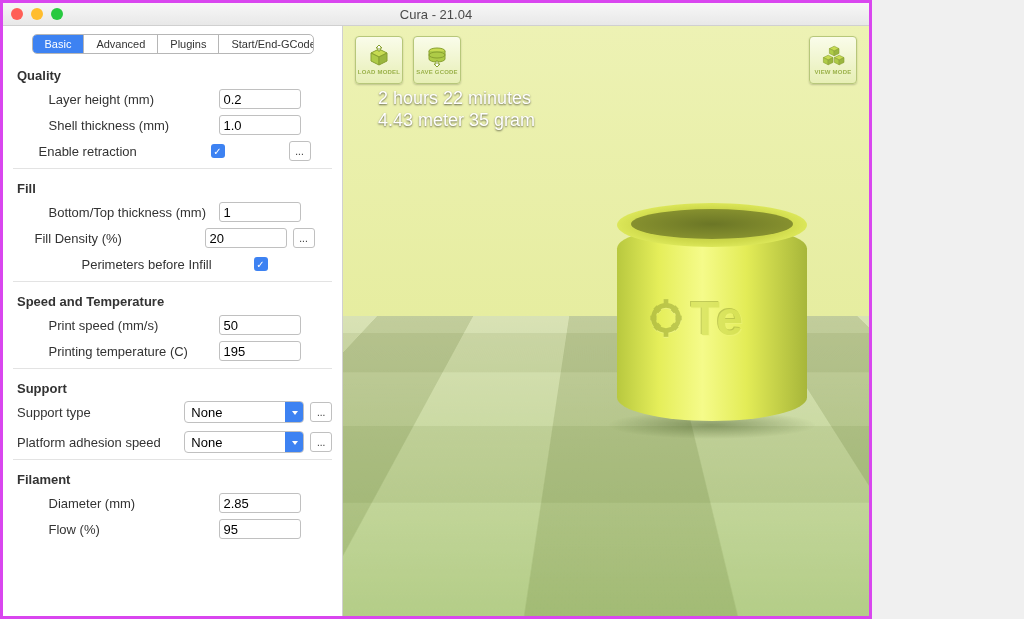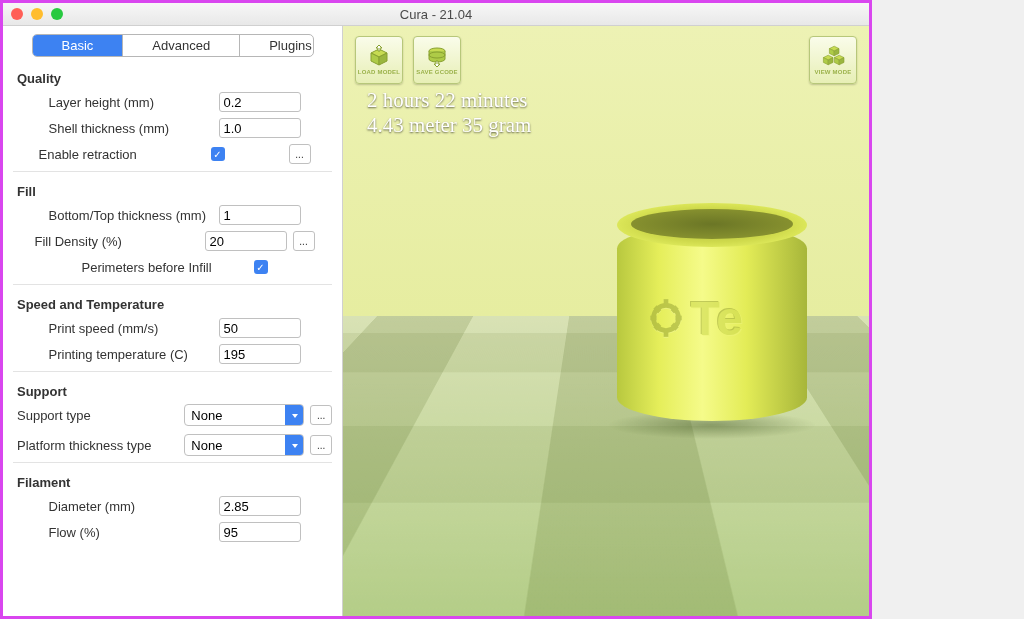--- a/index.html
+++ b/index.html
@@ -8,21 +8,21 @@
   .traffic{display:flex;gap:8px;margin-left:8px;}
   .tl{width:12px;height:12px;border-radius:50%;}
   .tl.red{background:#ff5f57;}
   .tl.yel{background:#ffbd2e;}
   .tl.grn{background:#28c940;}
   .title{position:absolute;left:0;right:0;text-align:center;font-size:13px;color:#4a4a4a;}
   .body{display:flex;height:calc(100% - 22px);}
   
   .sidebar{width:340px;background:#fff;border-right:1px solid #d0d0d0;box-sizing:border-box;padding:8px 10px 10px 10px;display:flex;flex-direction:column;}
   .tabs{display:flex;border:1px solid #b6b6b6;border-radius:5px;overflow:hidden;width:280px;margin:0 auto 6px auto;background:#fff;}
-  .tab{flex:0 0 auto;padding:3px 29px;font-size:13px;border-right:1px solid #b6b6b6;cursor:default;}
+  .tab{flex:0 0 auto;padding:3px 12px;font-size:11px;border-right:1px solid #b6b6b6;cursor:default;}
   .tab:last-child{border-right:none;}
   .tab.active{background:#3d82f2;color:#fff;}
   .section-title{font-weight:bold;margin:8px 0 3px 4px;}
   .row{display:flex;align-items:center;margin:2px 0;min-height:22px;justify-content:center;}
   .row label{width:170px;padding-left:4px;}
   .row input[type=text]{width:72px;height:18px;border:1px solid #c0c0c0;border-radius:3px;padding:0 4px;font-size:13px;}
   .row select{width:120px;height:22px;border:1px solid #c0c0c0;border-radius:4px;background:#fff;font-size:13px;appearance:none;padding:0 6px;}
   .select-wrap{position:relative;display:inline-block;}
   .select-wrap::after{content:"";position:absolute;right:1px;top:1px;width:18px;height:calc(100% - 2px);background:#3d82f2;border-radius:0 3px 3px 0;pointer-events:none;}
   .select-wrap::before{content:"";position:absolute;right:6px;top:50%;margin-top:-1px;z-index:2;border-left:3px solid transparent;border-right:3px solid transparent;border-top:4px solid #fff;pointer-events:none;}
@@ -39,21 +39,21 @@
     repeating-linear-gradient(0deg,rgba(140,160,90,.25) 0 40px,rgba(200,215,150,.15) 40px 80px);
     transform:perspective(460px) rotateX(62deg) scale(1.6);transform-origin:center top;}
   .sky{position:absolute;left:0;right:0;top:0;height:49%;background:linear-gradient(#edf2b4,#e6eda0);}
   
   .tbar{position:absolute;top:10px;left:12px;display:flex;gap:10px;}
   .tbtn{width:46px;height:46px;border-radius:4px;background:linear-gradient(#fafcea,#e7efb5);border:1px solid #b7c77a;display:flex;flex-direction:column;align-items:center;justify-content:center;box-shadow:0 1px 2px rgba(0,0,0,.2);}
   .tbtn .lab{font-size:6px;font-weight:bold;color:#9bb24a;margin-top:2px;letter-spacing:.2px;}
   .viewbtn{position:absolute;top:10px;right:12px;}
   .ic{width:24px;height:22px;}
   
-  .info{position:absolute;top:62px;left:24px;color:#fff;text-shadow:0 1px 2px rgba(0,0,0,.6);font-size:21px;font-weight:500;line-height:1.2;font-family:Liberation Serif, serif;}
+  .info{position:absolute;top:62px;left:35px;color:#fff;text-shadow:0 1px 2px rgba(0,0,0,.6);font-size:18px;font-weight:500;line-height:1.2;}
   
   .model{position:absolute;left:52%;top:30%;width:190px;height:230px;}
   .cyl-body{position:absolute;left:0;right:0;top:22px;bottom:12px;border-radius:50%/12%;background:linear-gradient(90deg,#b8c83f 0%,#e5ee5a 22%,#f5fb8a 45%,#e3ec57 68%,#a7b63a 100%);}
   .cyl-top{position:absolute;left:0;right:0;top:0;height:44px;border-radius:50%;background:radial-gradient(ellipse at center,#a9b43a 0%,#cfda4c 55%,#dbe658 70%,#cad548 100%);}
   .cyl-inner{position:absolute;left:14px;right:14px;top:6px;height:30px;border-radius:50%;background:radial-gradient(ellipse at center,#6b7626 0%,#8a9430 80%);}
   .emboss{position:absolute;left:30px;right:10px;top:78px;height:74px;display:flex;align-items:center;gap:6px;opacity:.55;overflow:hidden;}
   .emboss svg{filter:drop-shadow(0 1px 0 rgba(255,255,255,.3));}
   .emboss-text{font-size:48px;font-weight:800;color:#cbd84e;text-shadow:-1px -1px 0 #98a335,1px 1px 0 #eef47a;font-family:Arial,sans-serif;white-space:nowrap;}
   .shadow{position:absolute;left:-10px;right:-10px;bottom:-6px;height:28px;border-radius:50%;background:radial-gradient(ellipse at center,rgba(60,80,30,.45),rgba(60,80,30,0) 70%);}
 </style>
@@ -124,21 +124,21 @@
       </div>
       <hr class="sep">
 
       <div class="section-title">Support</div>
       <div class="row">
         <label>Support type</label>
         <span class="select-wrap"><select><option>None</option></select></span>
         <span class="dots">...</span>
       </div>
       <div class="row" style="margin-top:6px;">
-        <label>Platform thickness type</label>
+        <label>Platform adhesion speed</label>
         <span class="select-wrap"><select><option>None</option></select></span>
         <span class="dots">...</span>
       </div>
       <hr class="sep">
 
       <div class="section-title">Filament</div>
       <div class="row">
         <label>Diameter (mm)</label>
         <input type="text" value="2.85" style="">
       </div>

